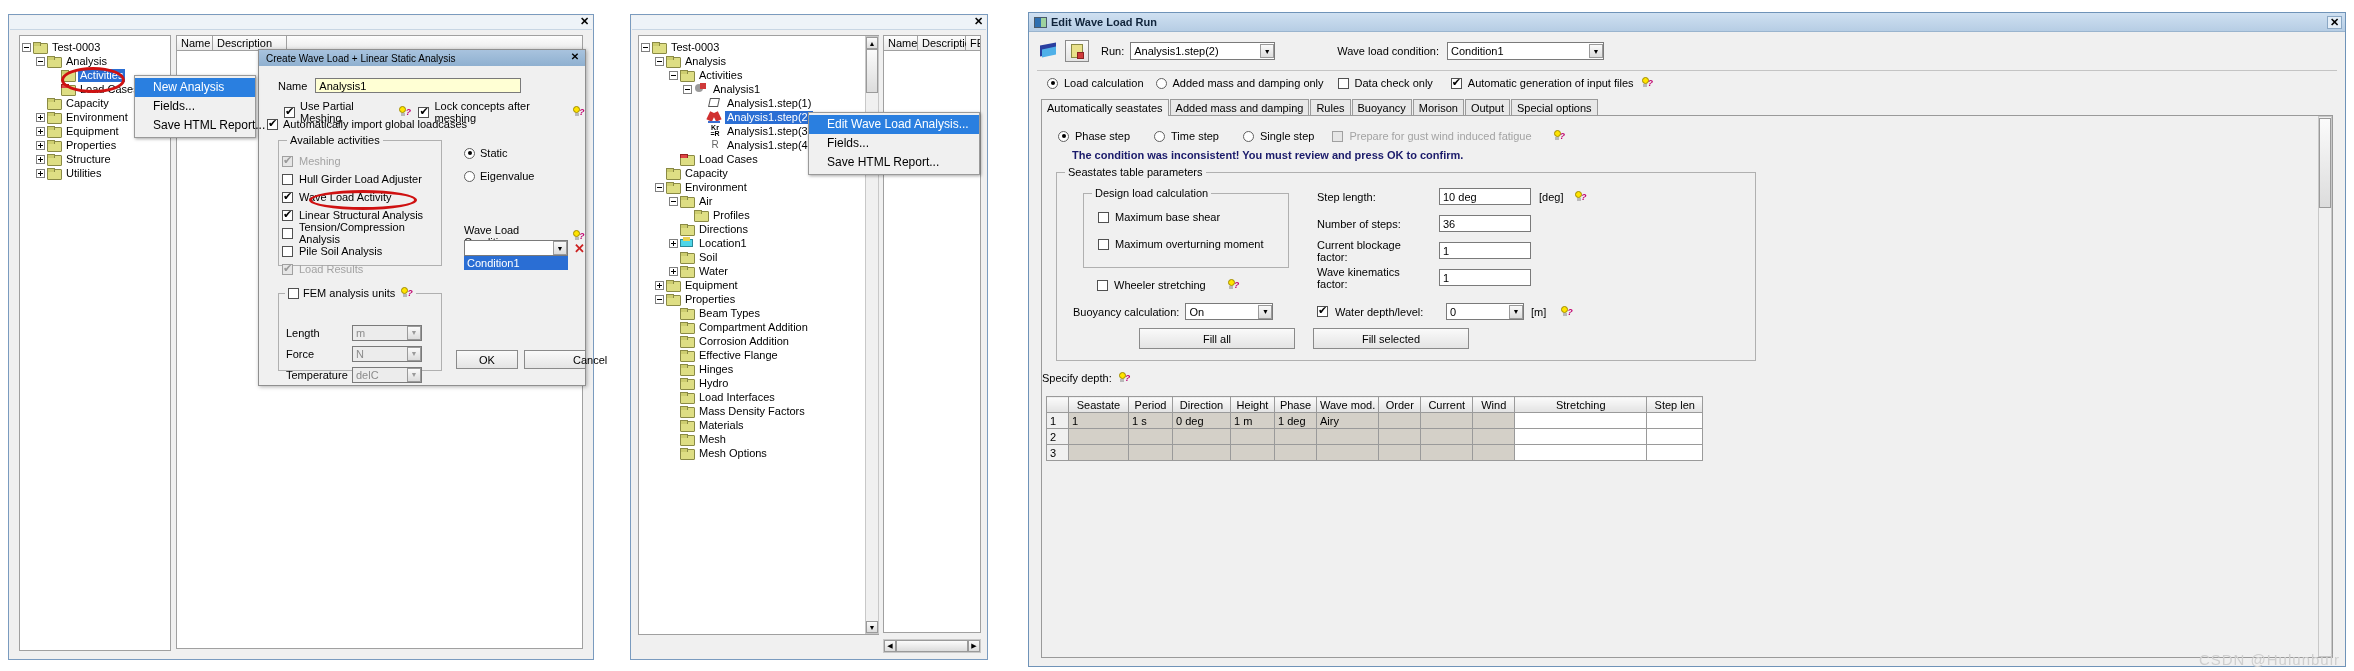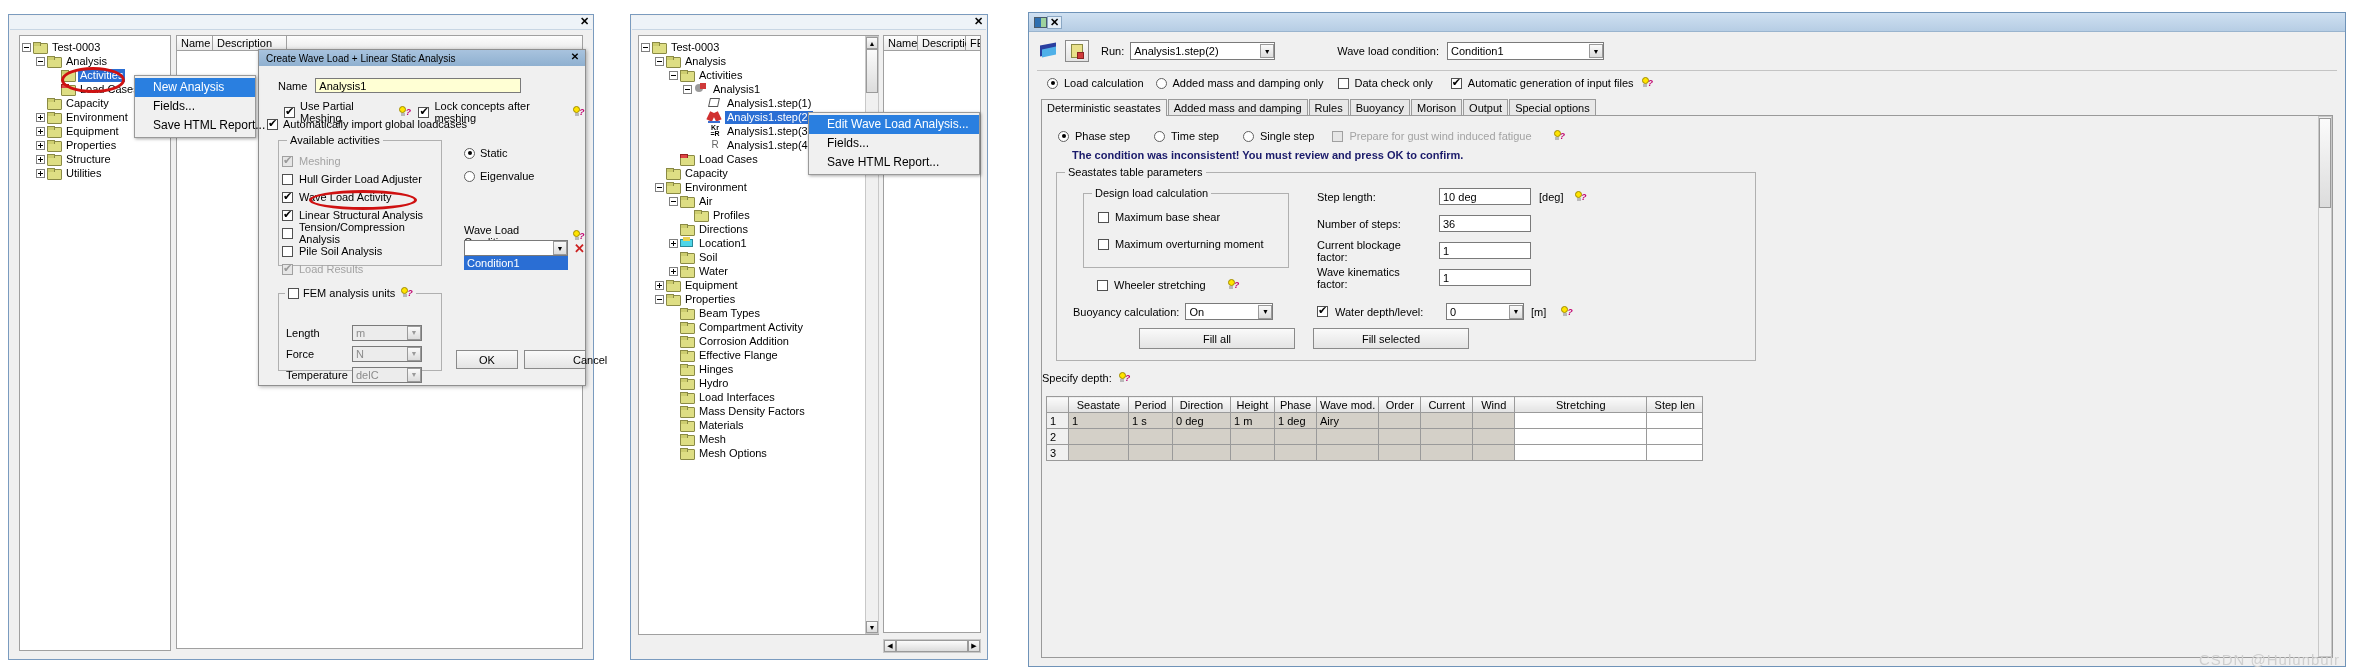--- a/index.html
+++ b/index.html
@@ -533,21 +533,21 @@
           <span class="lbl">Properties</span>
         </div>
         <div class="tnode" style="padding-left:28px">
           <span class="expspace"></span>
           <span class="folder"></span>
           <span class="lbl">Beam Types</span>
         </div>
         <div class="tnode" style="padding-left:28px">
           <span class="expspace"></span>
           <span class="folder"></span>
-          <span class="lbl">Compartment Activity</span>
+          <span class="lbl">Compartment Addition</span>
         </div>
         <div class="tnode" style="padding-left:28px">
           <span class="expspace"></span>
           <span class="folder"></span>
           <span class="lbl">Corrosion Addition</span>
         </div>
         <div class="tnode" style="padding-left:28px">
           <span class="expspace"></span>
           <span class="folder"></span>
           <span class="lbl">Effective Flange</span>
@@ -616,20 +616,21 @@
         <div class="mi">Fields...</div>
         <div class="mi">Save HTML Report...</div>
       </div>
   </div>
 </div>
 
 <div style="position:absolute;left:1028px;top:12px;width:1318px;height:655px;background:#f0f0f0;border:1px solid #6f93b8;">
 
   <div class="titlebar" style="height:19px;">
     <span style="width:13px;height:11px;background:linear-gradient(90deg,#2f6fb0 55%,#9ed29e 45%);border:1px solid #4a5a6a;display:inline-block;margin-left:2px;"></span>
+    <span class="tb-title" style="font-weight:bold;">Edit Wave Load Run</span>
     <span class="closebtn boxed">✕</span>
   </div>
 
   <div style="position:absolute;left:0;top:20px;right:0;height:36px;display:flex;align-items:center;padding:0 10px;">
     <span style="width:20px;height:18px;position:relative;display:inline-block;margin-right:6px;">
       <i style="position:absolute;left:1px;top:2px;width:16px;height:11px;background:#2a3fa0;transform:skewY(-10deg);display:block;"></i>
       <i style="position:absolute;left:3px;top:6px;width:14px;height:8px;background:#4fb0e8;transform:skewY(-12deg);display:block;"></i>
     </span>
     <span class="btn" style="width:24px;height:22px;display:flex;align-items:center;justify-content:center;margin-right:12px;">
       <i style="width:12px;height:14px;background:#e8e08a;border:1px solid #8a8a45;display:block;position:relative;">
@@ -660,21 +661,21 @@
     <span>Automatic generation of input files</span>
     <span class="bulb">
         <i class="b"></i>
         <i class="s"></i>
         <i class="q">?</i>
       </span>
   </div>
 
   <div class="tabstrip" style="position:absolute;left:12px;top:86px;right:12px;">
     <div id="p3tabs" style="display:flex;align-items:flex-end;">
-        <div class="tab active">Deterministic seastates</div>
+        <div class="tab active">Automatically seastates</div>
         <div class="tab">Added mass and damping</div>
         <div class="tab">Rules</div>
         <div class="tab">Buoyancy</div>
         <div class="tab">Morison</div>
         <div class="tab">Output</div>
         <div class="tab">Special options</div>
       </div>
   </div>
 
   <div style="position:absolute;left:12px;top:103px;right:12px;bottom:8px;background:#f0f0f0;border:1px solid #9a9a9a;border-top:none;">

